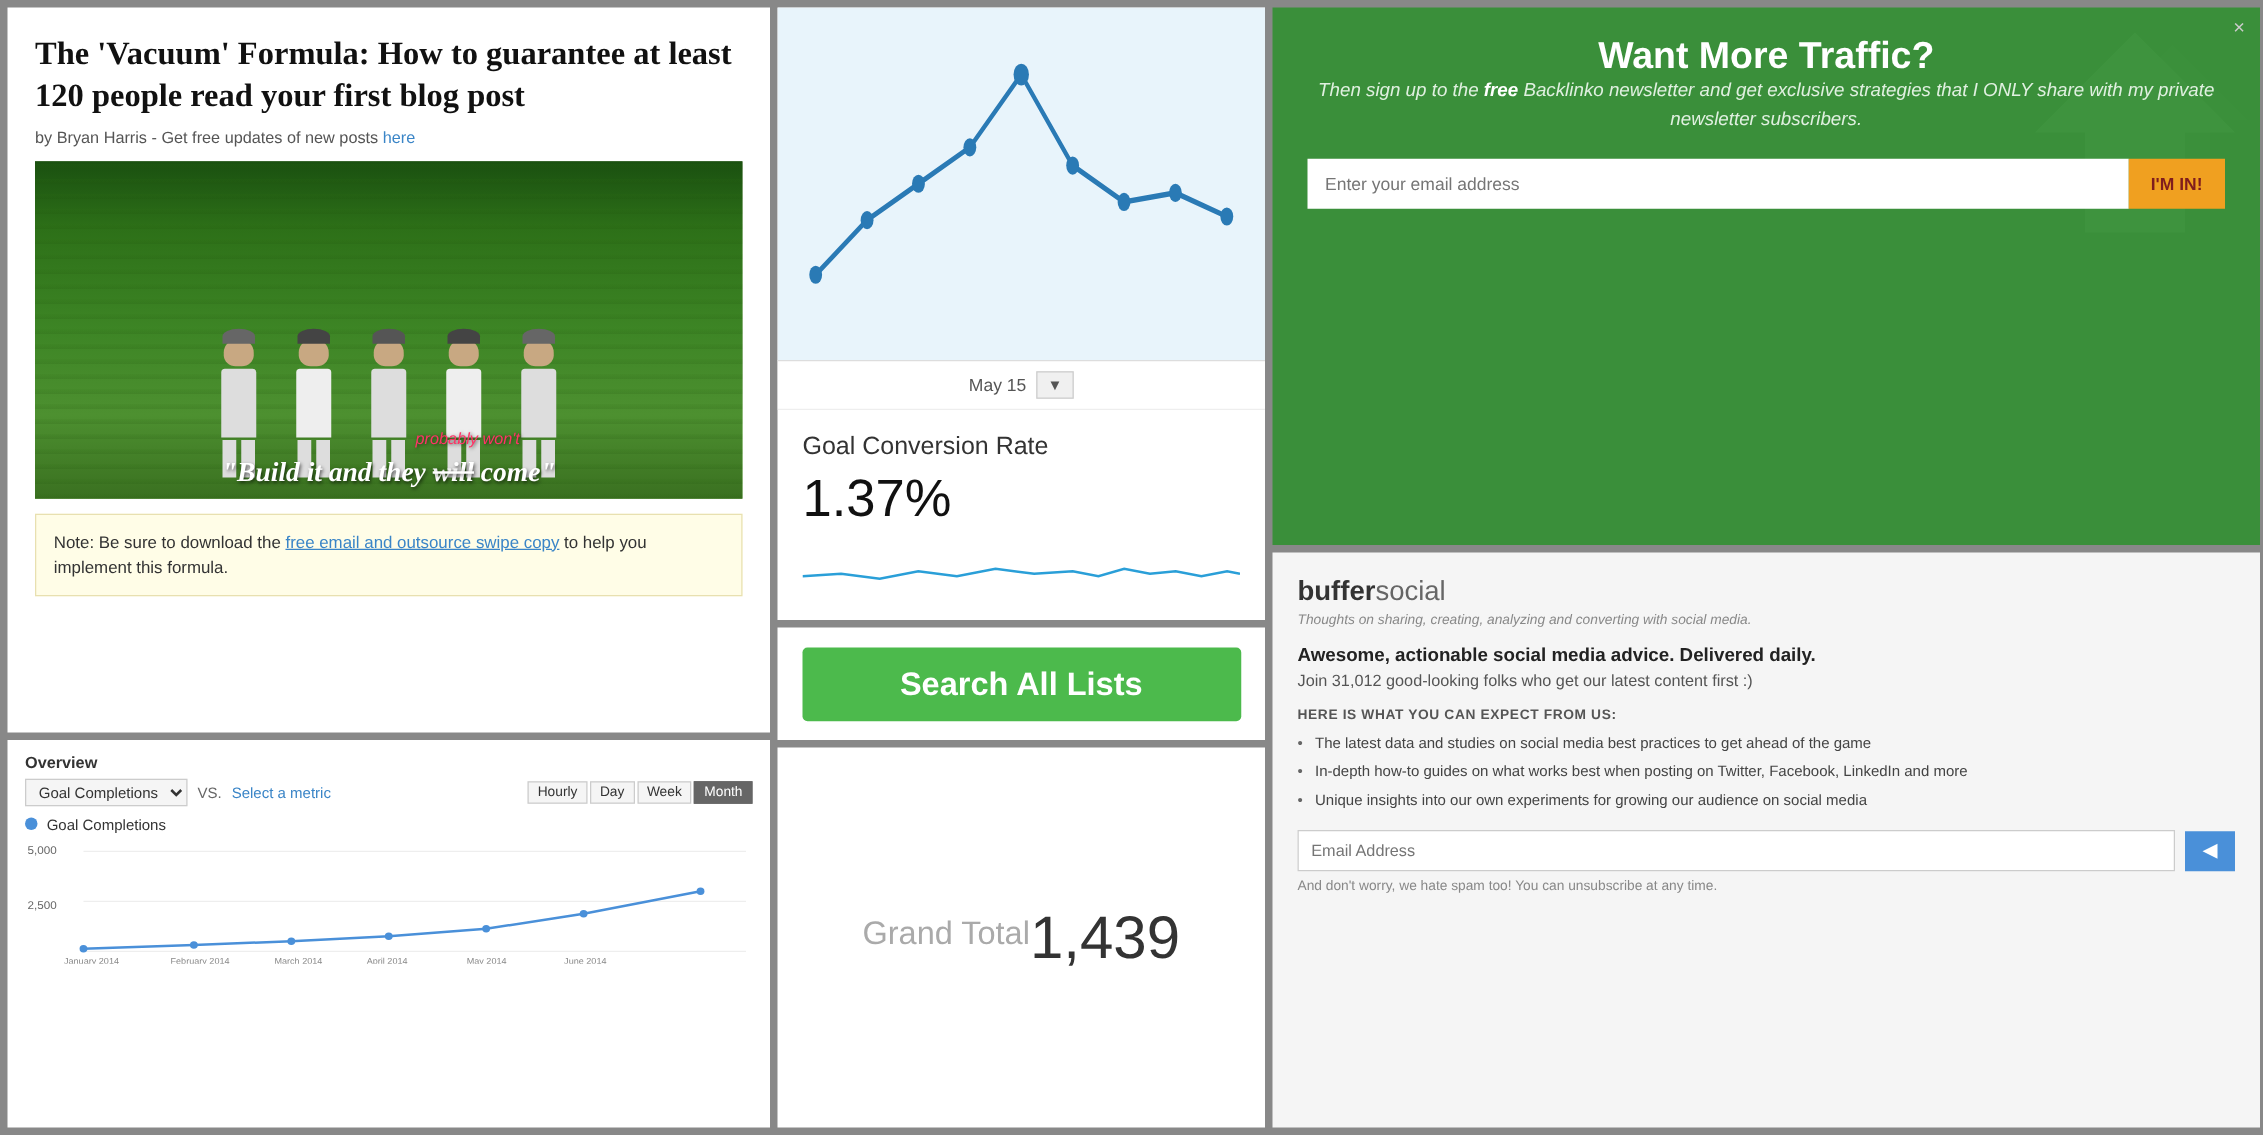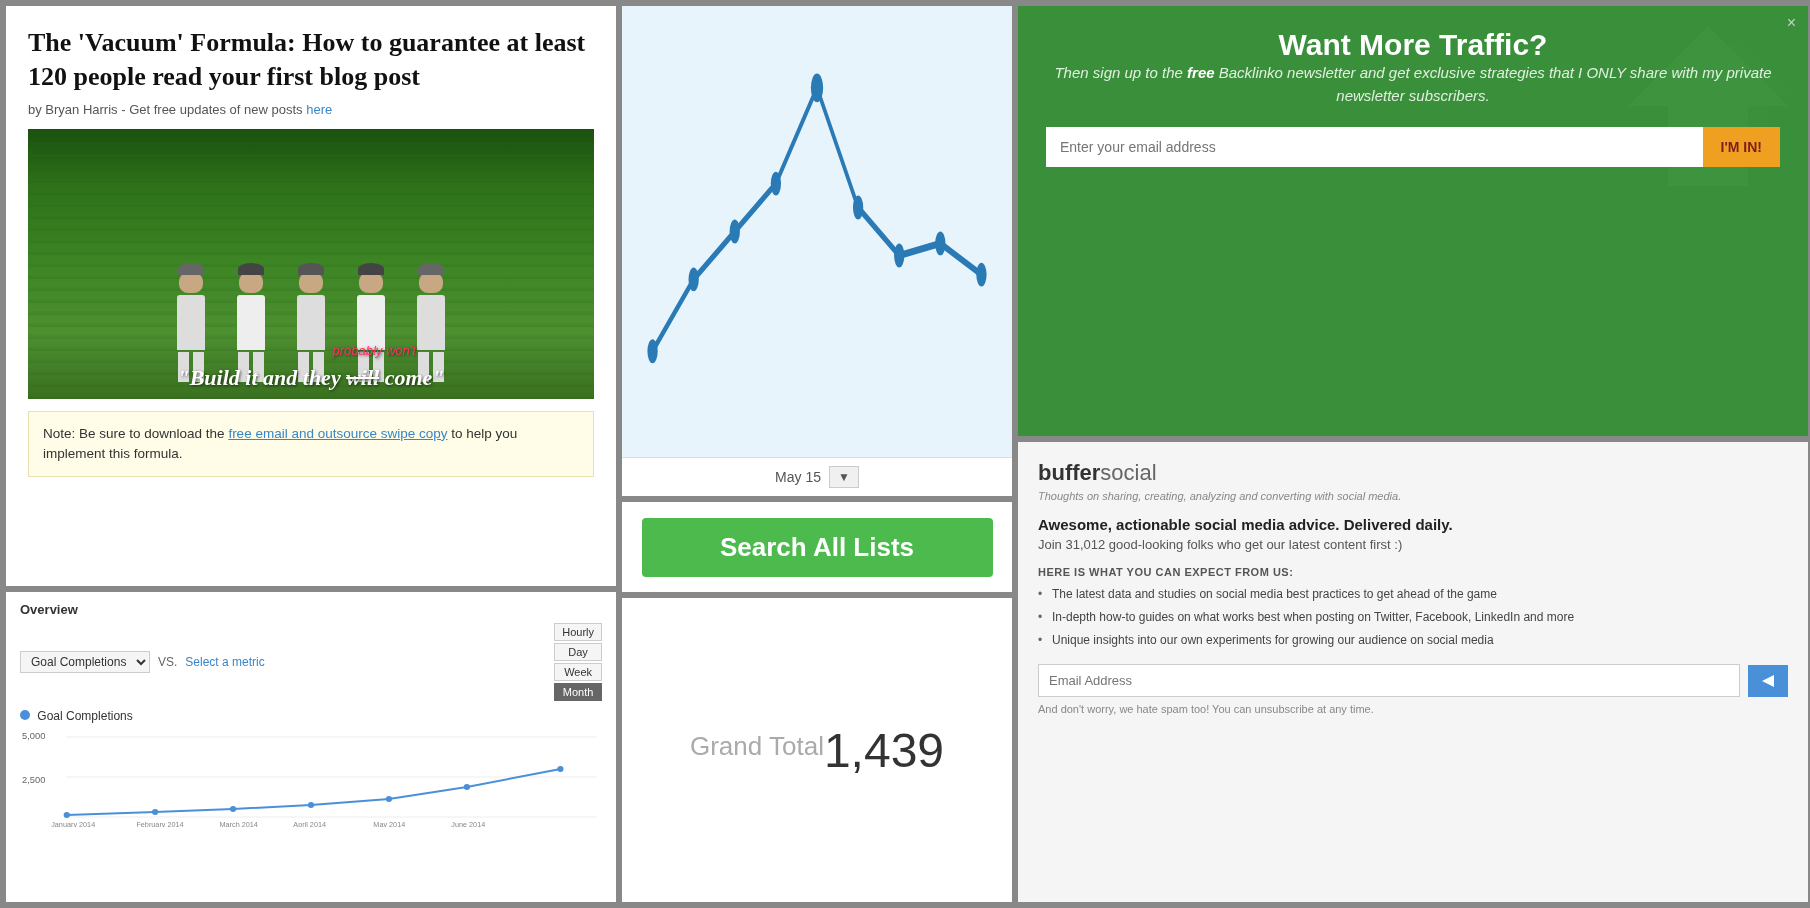--- a/index.html
+++ b/index.html
@@ -163,21 +163,20 @@
       padding: 2px 6px;
       font-size: 12px;
       color: #333;
     }
     .vs-text { color: #666; }
     .select-metric { color: #3a85c7; cursor: pointer; }
     .time-btns {
       margin-left: auto;
       display: flex;
       gap: 2px;
-      flex-direction: column;
     }
     .time-btn {
       padding: 2px 7px;
       font-size: 11px;
       border: 1px solid #ccc;
       background: #f5f5f5;
       cursor: pointer;
       color: #333;
     }
     .time-btn.active {
@@ -632,20 +631,27 @@
         <circle cx="260" cy="100" r="5" fill="#2a7ab5"></circle>
         <circle cx="300" cy="95" r="5" fill="#2a7ab5"></circle>
         <circle cx="340" cy="108" r="5" fill="#2a7ab5"></circle>
       </svg>
     </div>
     <div class="date-bar">
       <span>May 15</span>
       <div class="date-dropdown">
         <span>▼</span>
       </div>
+    </div>
+    <div class="goal-section">
+      <div class="goal-label">Goal Conversion Rate</div>
+      <div class="goal-value">1.37%</div>
+      <svg class="sparkline-area" viewBox="0 0 340 50" preserveAspectRatio="none">
+        <polyline points="0,30 30,28 60,32 90,26 120,30 150,24 180,28 210,26 230,30 250,24 270,28 290,26 310,30 330,26 340,28" fill="none" stroke="#2a9fd8" stroke-width="2"></polyline>
+      </svg>
     </div>
   </div>
 
   <div class="search-btn-panel">
     <button class="search-all-btn">Search All Lists</button>
   </div>
 
   <div class="grand-total-panel">
     <div class="grand-total-label">Grand Total</div>
     <div class="grand-total-value">1,439</div>

